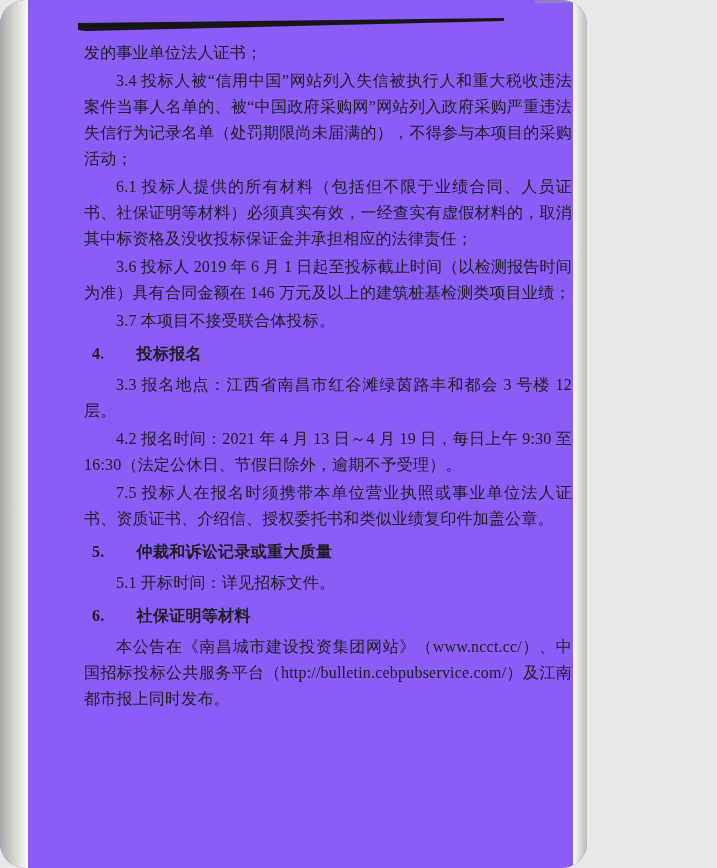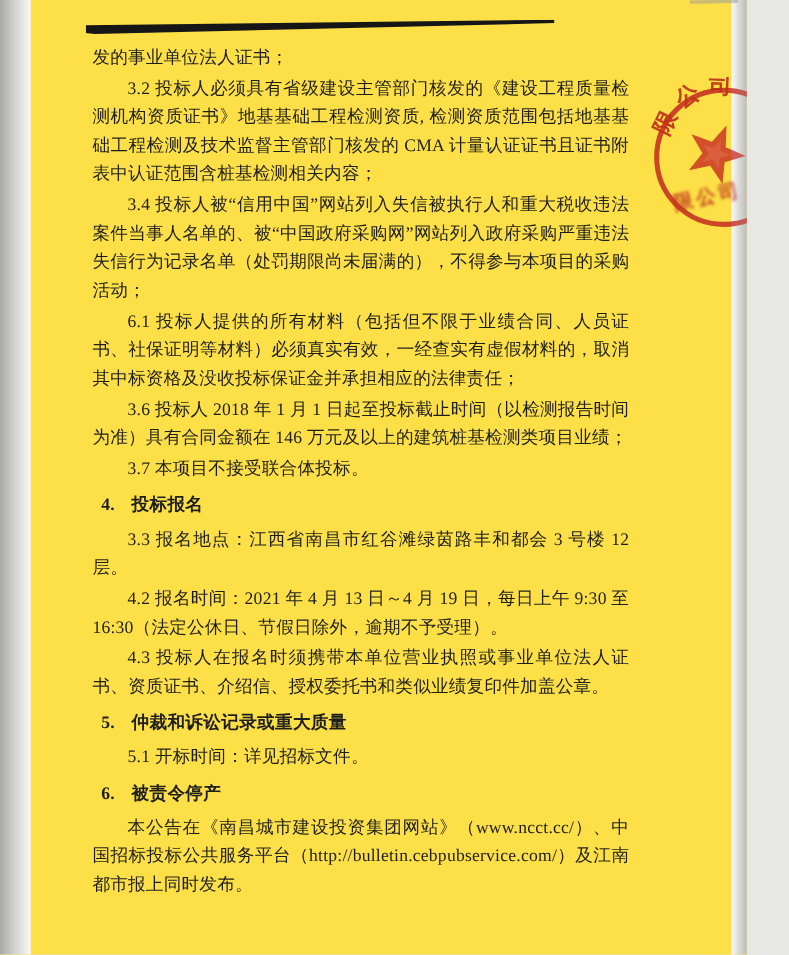--- a/index.html
+++ b/index.html
@@ -1,21 +1,22 @@
 <!DOCTYPE html>
 <html><head>
 <meta charset="utf-8">
 <style>
   html,body{margin:0;padding:0;background:#e8e8e6;}
   #page{
     position:relative;
-    width:679px;height:868px;
-    background:#fde047;
+    width:587px;height:868px;
+    background:#8b5cf6;
     overflow:hidden;
     font-family:"Liberation Serif","DejaVu Serif",serif;
+    border-radius:25px;
   }
   
   .edge-left{
     position:absolute;left:0;top:0;width:28px;height:868px;
     background:linear-gradient(90deg,#a9a9a7 0px,#bcbcba 6px,#d4d4d1 14px,#e7e7e4 21px,#fbfaf7 28px);
   }
   .edge-right{
     position:absolute;right:0;top:0;width:14px;height:868px;
     background:linear-gradient(270deg,#bdbdbb 0px,#d8d8d5 7px,#fbfaf7 14px);
   }
@@ -30,61 +31,60 @@
     font-size:16px;line-height:26px;color:#1e1e1e;
     text-align:justify;letter-spacing:.2px;
   }
   .content p{margin:0 0 2px 0;text-indent:2em;}
   .content p.cont{text-indent:0;}
   .content .heading{
     margin:7px 0 5px 0;text-indent:0;font-weight:bold;
     letter-spacing:.3px;
   }
   .heading .h-num{display:inline-block;padding-left:8px;}
-  .heading .h-title{display:inline-block;margin-left:15px;}
+  .heading .h-title{display:inline-block;margin-left:32px;}
   
   .seal{position:absolute;left:588px;top:70px;width:134px;height:150px;
         filter:blur(.35px);opacity:.93;pointer-events:none;}
   .seal text{font-family:"Liberation Serif","DejaVu Serif",serif;}
 </style>
 </head>
 <body>
 
 <div id="page">
 
   <div class="edge-left"></div>
   <div class="edge-right"></div>
   <div class="streak-top-right"></div>
 
   <svg class="scan-line" viewBox="0 0 426 14" aria-hidden="true">
     <polygon points="0,12 0,5 426,0 426,3 8,13" fill="#161616"></polygon>
   </svg>
 
   <div class="content">
     <p class="cont">发的事业单位法人证书；</p>
-    <p>3.2 投标人必须具有省级建设主管部门核发的《建设工程质量检测机构资质证书》地基基础工程检测资质, 检测资质范围包括地基基础工程检测及技术监督主管部门核发的 CMA 计量认证证书且证书附表中认证范围含桩基检测相关内容；</p>
     <p>3.4 投标人被“信用中国”网站列入失信被执行人和重大税收违法案件当事人名单的、被“中国政府采购网”网站列入政府采购严重违法失信行为记录名单（处罚期限尚未届满的），不得参与本项目的采购活动；</p>
     <p>6.1 投标人提供的所有材料（包括但不限于业绩合同、人员证书、社保证明等材料）必须真实有效，一经查实有虚假材料的，取消其中标资格及没收投标保证金并承担相应的法律责任；</p>
-    <p>3.6 投标人 2018 年 1 月 1 日起至投标截止时间（以检测报告时间为准）具有合同金额在 146 万元及以上的建筑桩基检测类项目业绩；</p>
+    <p>3.6 投标人 2019 年 6 月 1 日起至投标截止时间（以检测报告时间为准）具有合同金额在 146 万元及以上的建筑桩基检测类项目业绩；</p>
     <p>3.7 本项目不接受联合体投标。</p>
 
     <p class="heading">
       <span class="h-num">4.</span><span class="h-title">投标报名</span>
     </p>
     <p>3.3 报名地点：江西省南昌市红谷滩绿茵路丰和都会 3 号楼 12 层。</p>
     <p>4.2 报名时间：2021 年 4 月 13 日～4 月 19 日，每日上午 9:30 至 16:30（法定公休日、节假日除外，逾期不予受理）。</p>
-    <p>4.3 投标人在报名时须携带本单位营业执照或事业单位法人证书、资质证书、介绍信、授权委托书和类似业绩复印件加盖公章。</p>
+    <p>7.5 投标人在报名时须携带本单位营业执照或事业单位法人证书、资质证书、介绍信、授权委托书和类似业绩复印件加盖公章。</p>
 
     <p class="heading">
       <span class="h-num">5.</span><span class="h-title">仲裁和诉讼记录或重大质量</span>
     </p>
     <p>5.1 开标时间：详见招标文件。</p>
 
     <p class="heading">
-      <span class="h-num">6.</span><span class="h-title">被责令停产</span>
+      <span class="h-num">6.</span><span class="h-title">社保证明等材料</span>
     </p>
     <p>本公告在《南昌城市建设投资集团网站》（www.ncct.cc/）、中国招标投标公共服务平台（http://bulletin.cebpubservice.com/）及江南都市报上同时发布。</p>
   </div>
 
   <svg class="seal" viewBox="0 0 134 150" aria-hidden="true">
     <defs>
       <linearGradient id="sealFade" x1="0" y1="0" x2="1" y2="0">
         <stop offset="0" stop-color="#ffffff"></stop>
         <stop offset="0.55" stop-color="#ffffff"></stop>
         <stop offset="0.78" stop-color="#a0a0a0"></stop>

